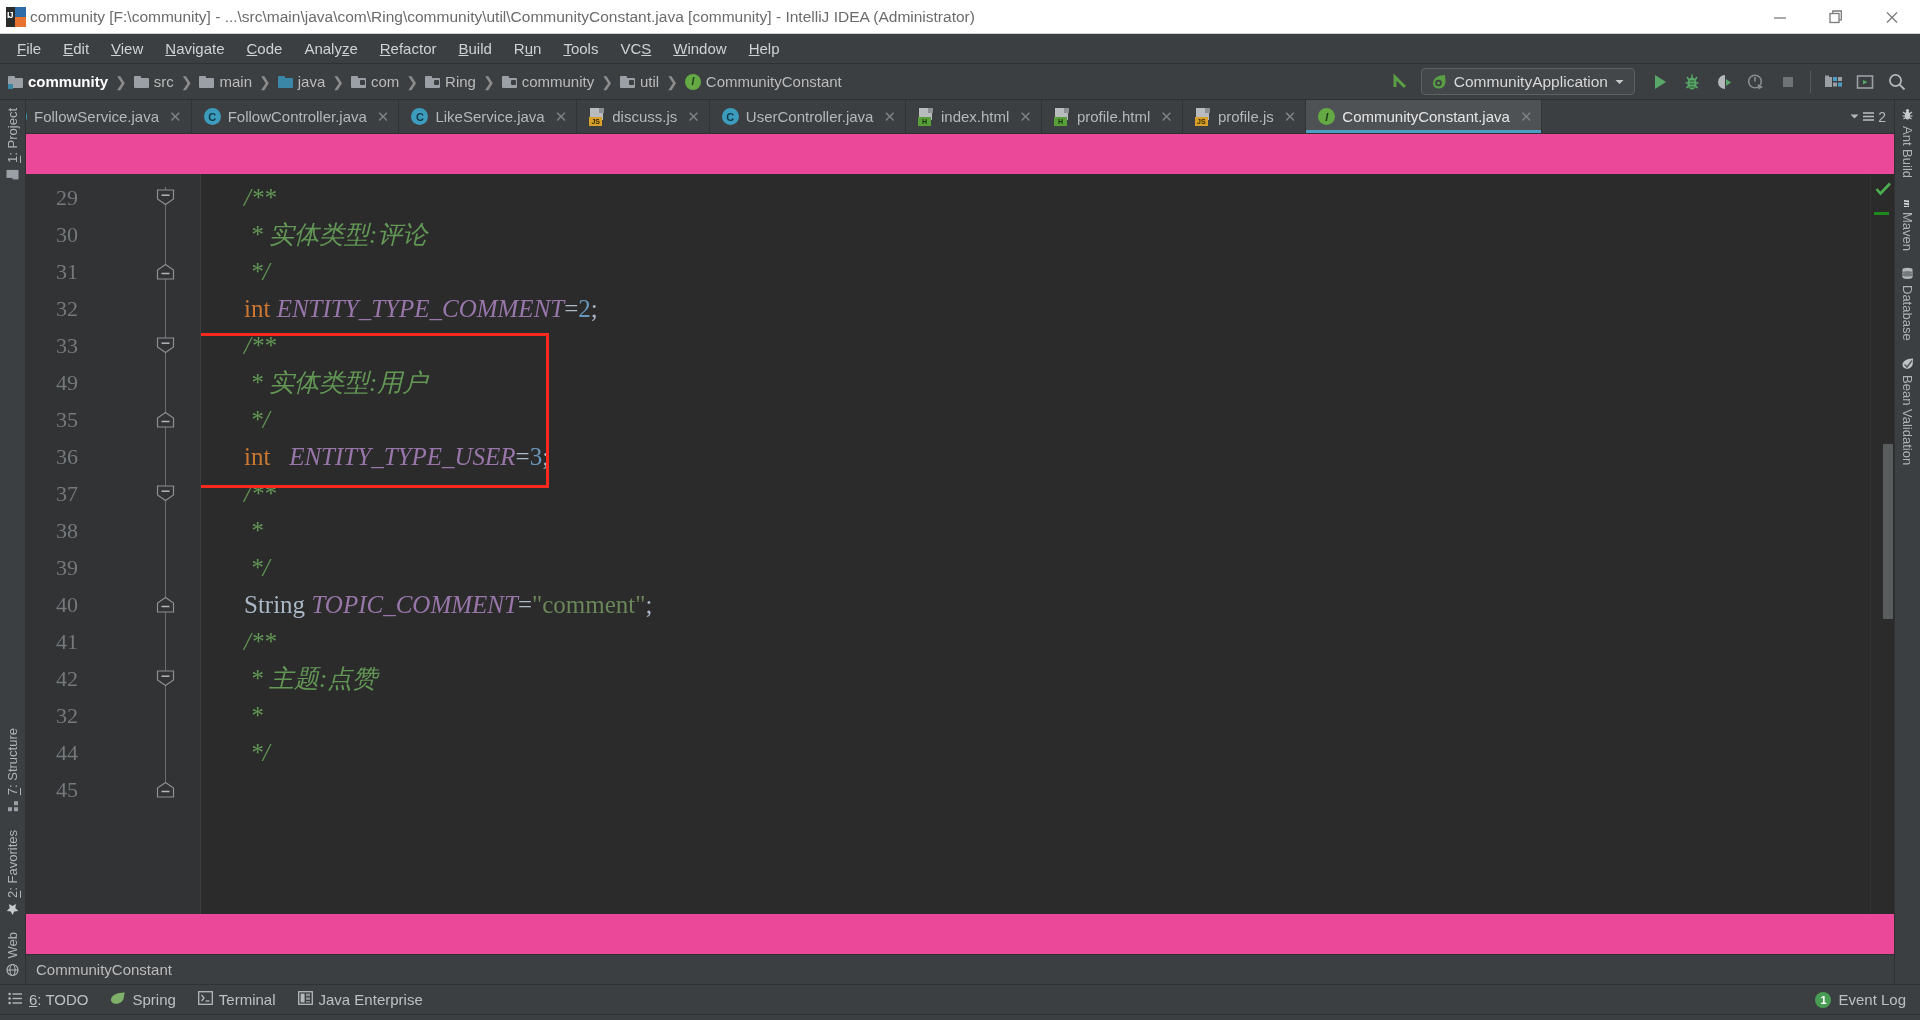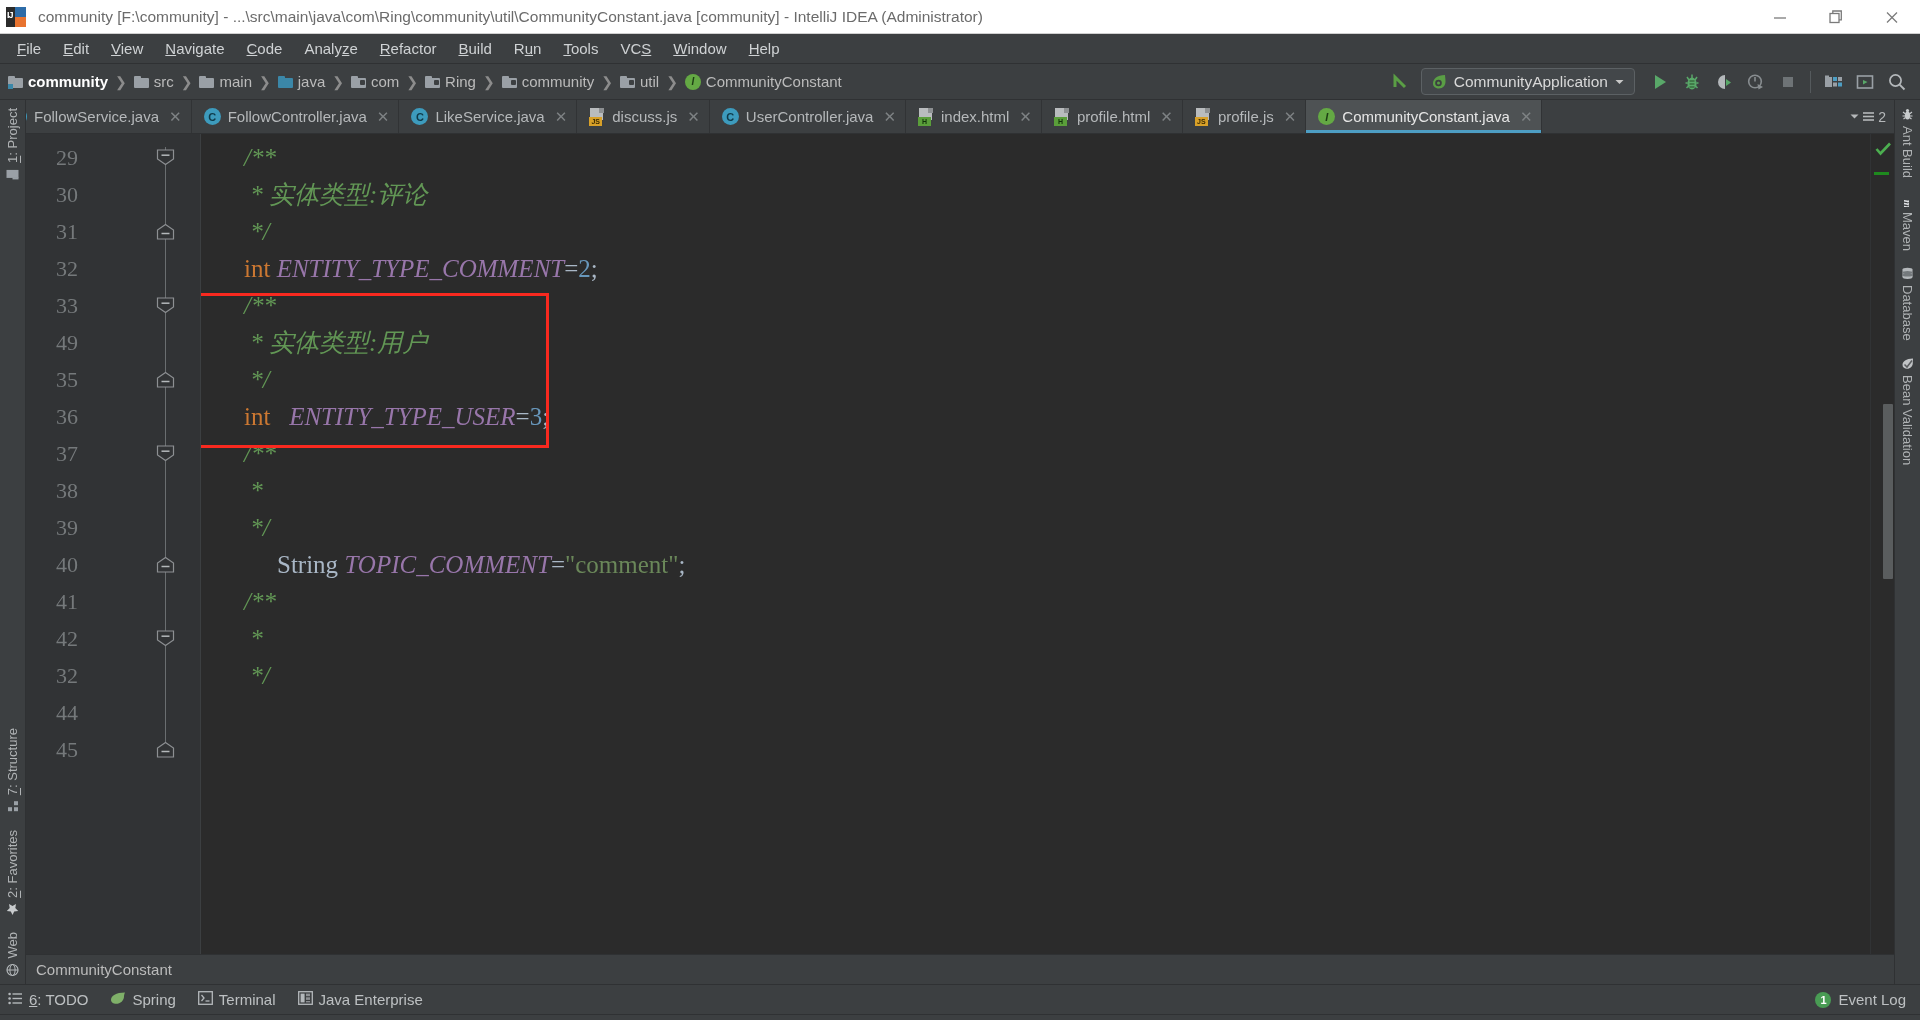--- a/index.html
+++ b/index.html
@@ -12,21 +12,21 @@
   }
 
   
   #titlebar {
     height: 34px; background: #ffffff;
     display: flex; align-items: center;
     border-bottom: 1px solid #d0d0d0;
     position: relative;
   }
   #app-logo {
-    width: 20px; height: 20px; margin-left: 6px; margin-right: 12px;
+    width: 20px; height: 20px; margin-left: 6px; margin-right: 4px;
     position: relative; flex: none;
   }
   #app-logo .ij-a { position:absolute; left:0; top:0; width:9px; height:20px; background:#2b2b2b; }
   #app-logo .ij-b { position:absolute; left:9px; top:0; width:11px; height:10px; background:#2d6ca8; }
   #app-logo .ij-c { position:absolute; left:9px; top:10px; width:11px; height:10px; background:#e8732f; }
   #app-logo .ij-t { position:absolute; left:1px; top:3px; color:#fff; font-size:9px; font-weight:bold; letter-spacing:-1px; }
   #title-text {
     font-size: 15.5px; color: #6b6b6b; white-space: nowrap;
   }
   .wincontrols { position: absolute; right: 0; top: 0; height: 34px; display: flex; }
@@ -97,21 +97,21 @@
     writing-mode: vertical-rl;
     font-size: 13px; color: #b0b3b5; white-space: nowrap;
     padding: 8px 0; display: flex; align-items: center; gap: 5px;
   }
   .vstrip.left .vitem { transform: rotate(180deg); }
   .vitem u { text-decoration: underline; }
   .vspacer { flex: 1; }
   .vic { width: 13px; height: 13px; flex: none; }
 
   
-  #editor-col { flex: 1; display: flex; flex-direction: column; min-width: 0; background: #e5e5e5; }
+  #editor-col { flex: 1; display: flex; flex-direction: column; min-width: 0; background: #ec4899; gap: 40px; }
 
   
   #tabbar {
     height: 34px; background: #3c3f41; display: flex; align-items: stretch;
     border-bottom: 1px solid #2f3133; overflow: hidden; position: relative;
   }
   .etab {
     display: flex; align-items: center; gap: 7px;
     padding: 0 9px 0 12px; border-right: 1px solid #313335;
     font-size: 15px; color: #b5b8ba; white-space: nowrap; position: relative;
@@ -166,21 +166,21 @@
 
   #code-text {
     flex: 1; padding-top: 5px; position: relative;
     font-family: "Liberation Serif", serif;
     font-size: 25px;
     overflow: hidden;
   }
   .cline { height: 37px; line-height: 37px; white-space: pre; padding-left: 18px; }
   .cm { color: #629755; font-style: italic; }      
   .kw { color: #cc7832; }                           
-  .tp { color: #a9b7c6; margin-left: 33px; }                           
+  .tp { color: #a9b7c6; }                           
   .fld { color: #9876aa; font-style: italic; }      
   .num { color: #6897bb; }                          
   .str { color: #6a8759; }                          
   .pn { color: #a9b7c6; }                           
 
   
   #redbox {
     position: absolute;
     border: 3px solid #f8291f;
     pointer-events: none;
@@ -614,20 +614,21 @@
             <div class="cline"><span class="pn">    </span><span class="kw">int</span><span class="pn"> </span><span class="fld">ENTITY_TYPE_COMMENT</span><span class="pn">=</span><span class="num">2</span><span class="pn">;</span></div>
             <div class="cline"><span class="cm">    /**</span></div>
             <div class="cline"><span class="cm">     * 实体类型:用户</span></div>
             <div class="cline"><span class="cm">     */</span></div>
             <div class="cline"><span class="pn">    </span><span class="kw">int</span><span class="pn">   </span><span class="fld">ENTITY_TYPE_USER</span><span class="pn">=</span><span class="num">3</span><span class="pn">;</span></div>
             <div class="cline"><span class="cm">    /**</span></div>
             <div class="cline"><span class="cm">     *</span></div>
             <div class="cline"><span class="cm">     */</span></div>
             <div class="cline"><span class="pn">    </span><span class="tp">String</span><span class="pn"> </span><span class="fld">TOPIC_COMMENT</span><span class="pn">=</span><span class="str">"comment"</span><span class="pn">;</span></div>
             <div class="cline"><span class="cm">    /**</span></div>
+            <div class="cline"><span class="cm">     * 主题:点赞</span></div>
             <div class="cline"><span class="cm">     *</span></div>
             <div class="cline"><span class="cm">     */</span></div>
           </div>
         <div id="redbox" style="border-color: rgb(248, 41, 31); left: -4px; top: 159px; width: 352px; height: 155px;"></div>
       </div>
 
       <div id="inspect">
         <span class="chk">
           <svg width="17" height="16" viewBox="0 0 17 16">
             <polyline points="1.5,8 5.5,12.5 15,2.5" fill="none" stroke="#4caf50" stroke-width="2.6"></polyline>

